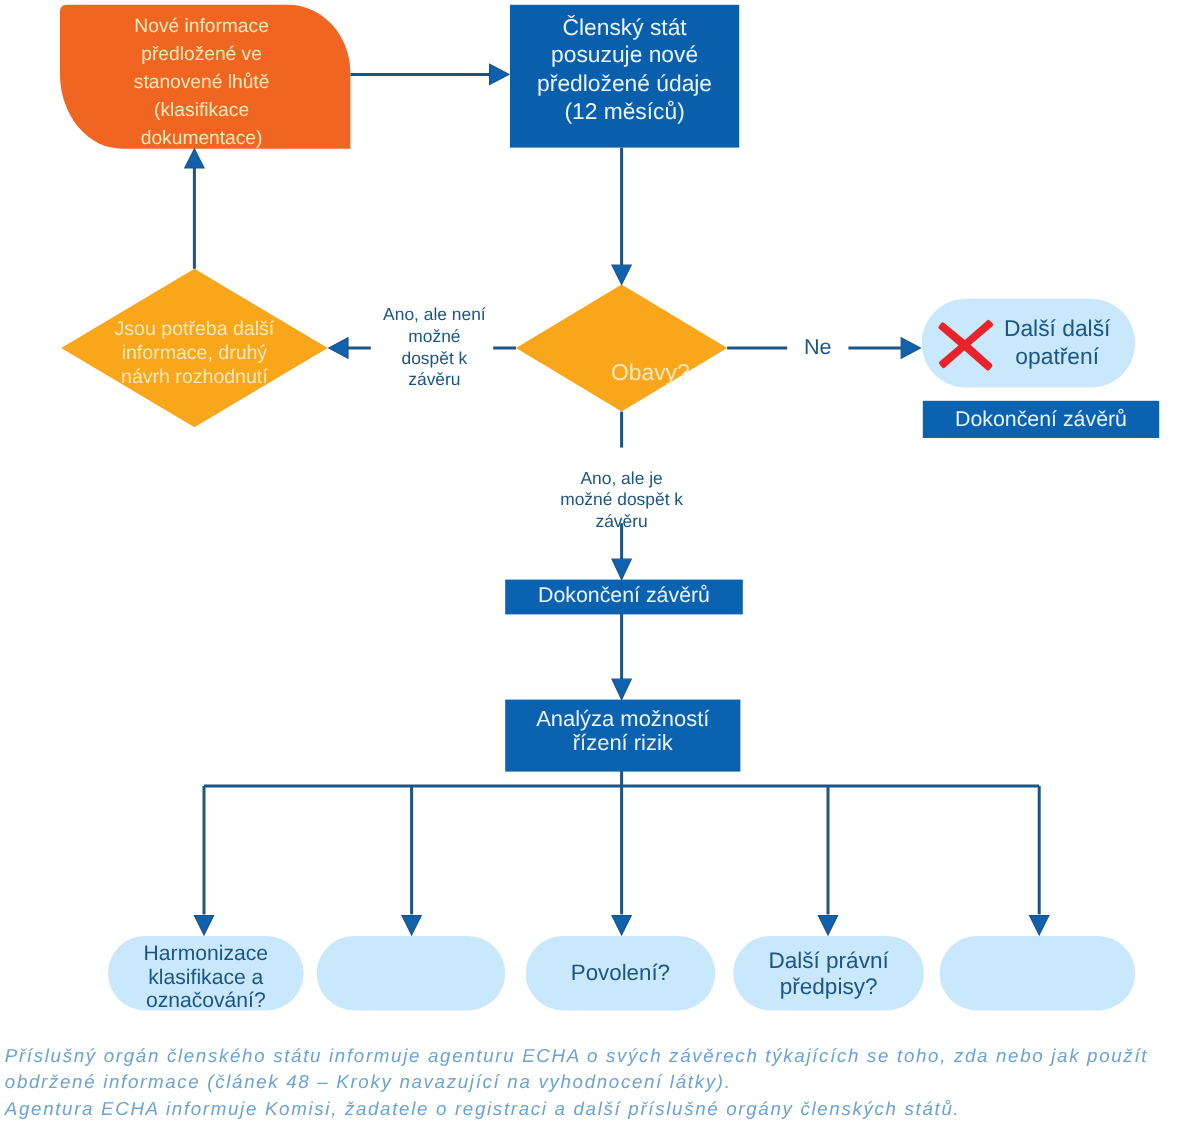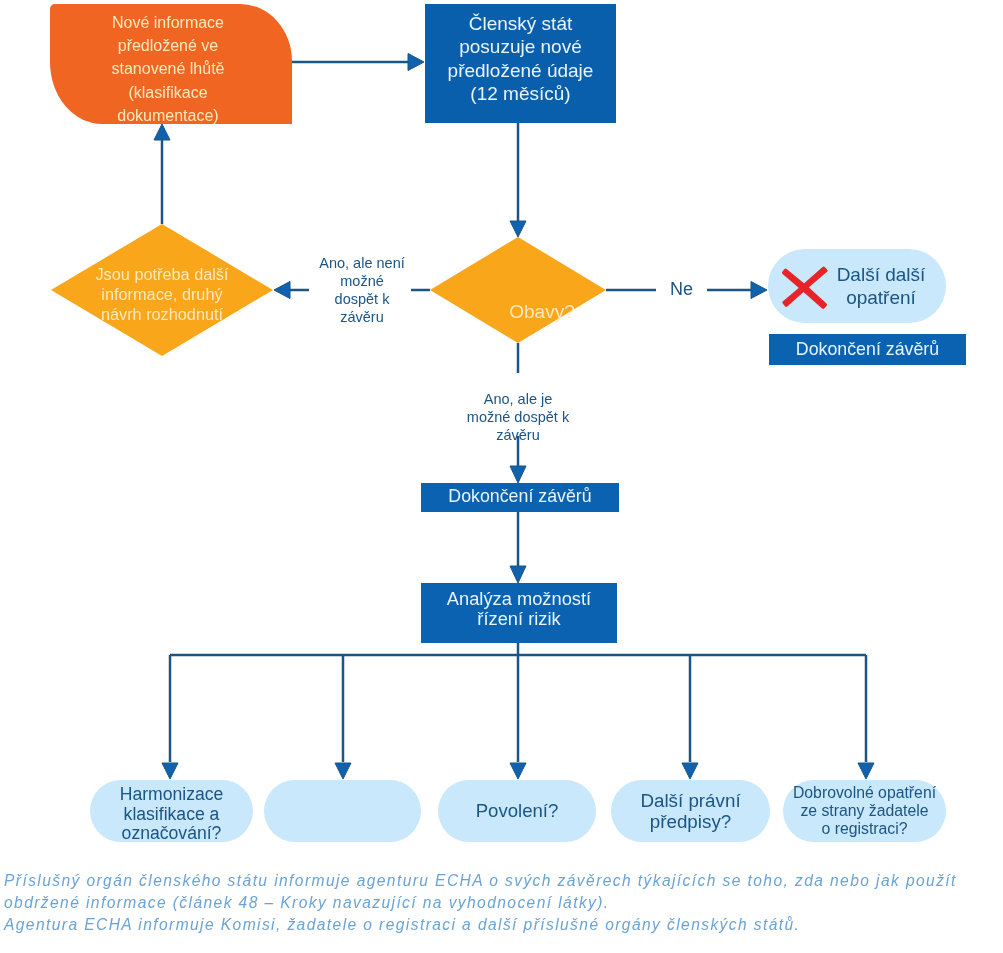--- a/index.html
+++ b/index.html
@@ -129,25 +129,20 @@
       <div class="tl">klasifikace a</div>
       <div class="tl">označování?</div>
     </div>
 <div class="lbl" style="left:438px;top:780px;width:158px;height:62px;color:#1B5584;font-size:18.6px;line-height:19.7px;">
       <div class="tl">Povolení?</div>
     </div>
 <div class="lbl" style="left:611px;top:780px;width:159px;height:62px;color:#1B5584;font-size:18.8px;line-height:21.5px;">
       <div class="tl">Další právní</div>
       <div class="tl">předpisy?</div>
     </div>
-<div class="lbl" style="left:779px;top:780px;width:171px;height:62px;color:#1B5584;font-size:15.8px;line-height:18px;">
-      <div class="tl">Dobrovolné opatření</div>
-      <div class="tl">ze strany žadatele</div>
-      <div class="tl">o registraci?</div>
-    </div>
 
 <div class="caption" style="position:absolute;left:4px;top:870px;width:995px;color:#6AA3D4;font-size:15.6px;font-style:italic;line-height:22px;letter-spacing:1.4px;white-space:nowrap;">
   <div>Příslušný orgán členského státu informuje agenturu ECHA o svých závěrech týkajících se toho, zda nebo jak použít</div>
   <div>obdržené informace (článek 48 – Kroky navazující na vyhodnocení látky).</div>
   <div>Agentura ECHA informuje Komisi, žadatele o registraci a další příslušné orgány členských států.</div>
 </div>
 
 </div>
 
 </body></html>

